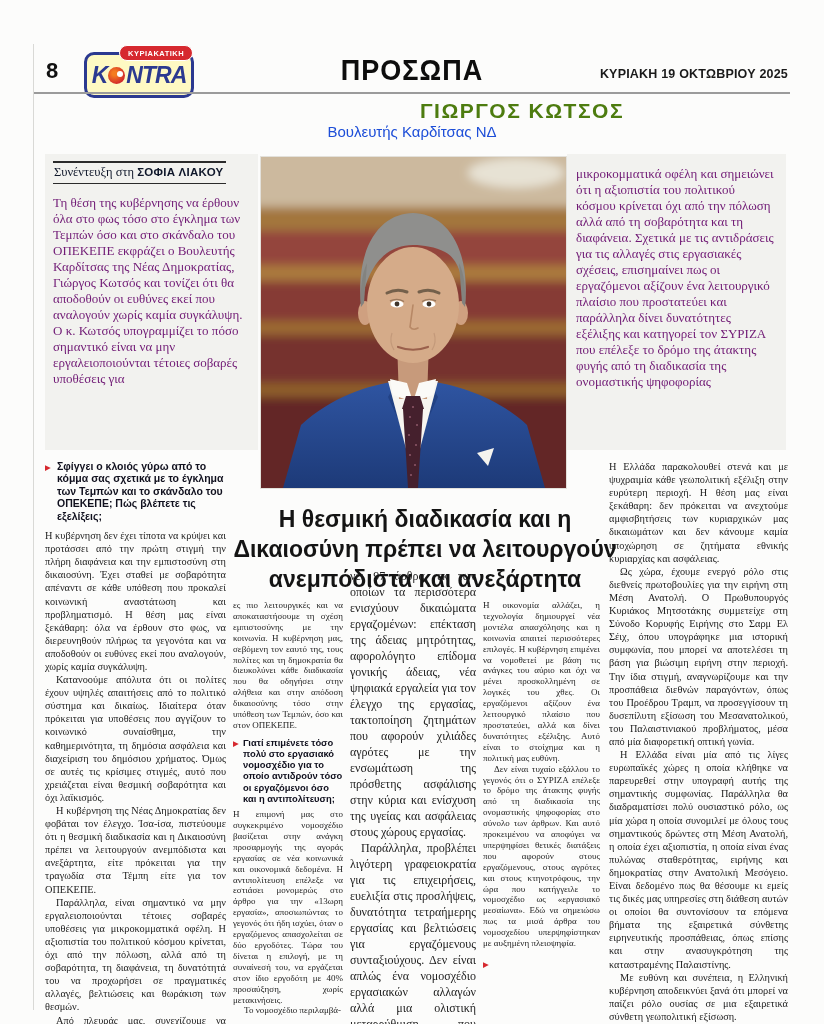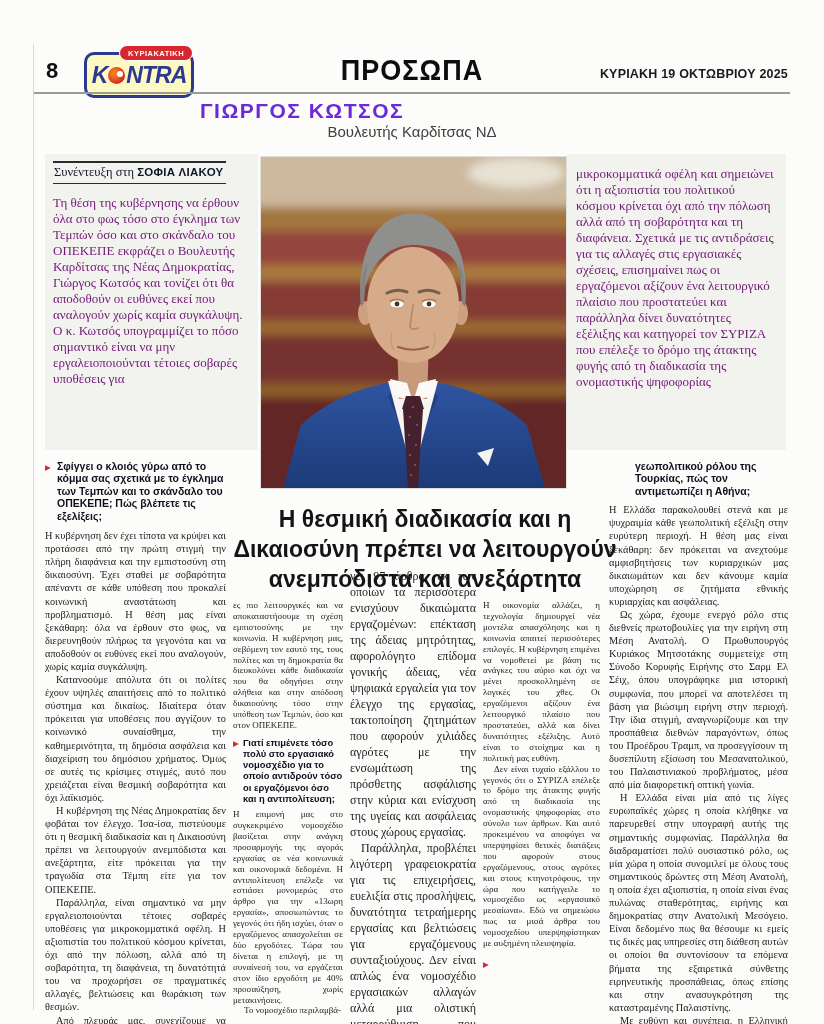--- a/index.html
+++ b/index.html
@@ -26,23 +26,23 @@
   .logo-o:after { content:""; position:absolute; right:2px; top:4px; width:6px; height:6px;
           background:#fff; border-radius:50%; }
   .section-title { left:0; width:824px; top:55px; text-align:center; color:#0d0d0d;
           font-family:"Liberation Sans", sans-serif; font-weight:900; font-size:27px;
           letter-spacing:1px; transform:scaleY(1.12); }
   .issue-date { right:36px; top:67px; font:bold 12.5px "Liberation Sans", sans-serif;
           color:#1a1a1a; letter-spacing:.2px;margin-left:25px; }
   .header-rule { left:34px; top:92px; width:756px; height:2px; background:#9b9b9b; }
 
   
-  .person-name { left:200px; width:424px; top:99px; text-align:left; color:#6d28d9;
+  .person-name { left:200px; width:424px; top:99px; text-align:right; color:#4d7c0f;
           font-family:"Liberation Sans", sans-serif; font-weight:bold; font-size:21px; letter-spacing:1.5px; }
-  .person-role { left:200px; width:424px; top:123px; text-align:center; color:#404040;
+  .person-role { left:200px; width:424px; top:123px; text-align:center; color:#1d4ed8;
           font-family:"Liberation Sans", sans-serif; font-size:15px; }
 
   
   .intro-panel { background:#f2f2ef; box-sizing:border-box; }
   .intro-left  { left:45px;  top:154px; width:213px; height:296px; padding:7px 8px; }
   .intro-right { left:567px; top:154px; width:219px; height:296px; padding:10px 9px; }
   .byline { display:inline-block; border-top:2px solid #2b2b2b; border-bottom:1.5px solid #2b2b2b;
           padding:2px 2px 3px 1px; font-size:12.5px; color:#0f172a; }
   .byline .author { font-family:"Liberation Sans", sans-serif; font-weight:bold; font-size:11.5px; letter-spacing:.3px; }
   .intro-text { margin-top:11px; font-size:13px; line-height:16px; color:#701a75; }
@@ -196,19 +196,18 @@
     <p>Όσον αφορά στους κτηνοτρόφους, που βρέθηκαν στον κυκεώνα της ευλογιάς, αναστέλλει τις φορολογικές και ασφαλιστικές τους υποχρεώσεις, επιδεικνύοντας ευαισθησία και κατανόηση στη δυσκολία που έχουν περιέλθει λόγω της ζωονόσου,</p>
   </div>
 
   <div class="bcol col4">
     <p>Η οικονομία αλλάζει, η τεχνολογία δημιουργεί νέα μοντέλα απασχόλησης και η κοινωνία απαιτεί περισσότερες επιλογές. Η κυβέρνηση επιμένει να νομοθετεί με βάση τις ανάγκες του αύριο και όχι να μένει προσκολλημένη σε λογικές του χθες. Οι εργαζόμενοι αξίζουν ένα λειτουργικό πλαίσιο που προστατεύει, αλλά και δίνει δυνατότητες εξέλιξης. Αυτό είναι το στοίχημα και η πολιτική μας ευθύνη.</p>
     <p>Δεν είναι τυχαίο εξάλλου το γεγονός ότι ο ΣΥΡΙΖΑ επέλεξε το δρόμο της άτακτης φυγής από τη διαδικασία της ονομαστικής ψηφοφορίας στο σύνολο των άρθρων. Και αυτό προκειμένου να αποφύγει να υπερψηφίσει θετικές διατάξεις που αφορούν στους εργαζόμενους, στους αγρότες και στους κτηνοτρόφους, την ώρα που κατήγγειλε το νομοσχέδιο ως «εργασιακό μεσαίωνα». Εδώ να σημειώσω πως τα μισά άρθρα του νομοσχεδίου υπερψηφίστηκαν με αυξημένη πλειοψηφία.</p>
     <div class="q"><span class="qm">▶</span></div>
   </div>
 
   <div class="bcol col5">
-    <div class="q">γεωπολιτικού ρόλου της Τουρκίας, πώς τον αντιμετωπίζει η Αθήνα;</div>
     <p>Η Ελλάδα παρακολουθεί στενά και με ψυχραιμία κάθε γεωπολιτική εξέλιξη στην ευρύτερη περιοχή. Η θέση μας είναι ξεκάθαρη: δεν πρόκειται να ανεχτούμε αμφισβητήσεις των κυριαρχικών μας δικαιωμάτων και δεν κάνουμε καμία υποχώρηση σε ζητήματα εθνικής κυριαρχίας και ασφάλειας.</p>
     <p>Ως χώρα, έχουμε ενεργό ρόλο στις διεθνείς πρωτοβουλίες για την ειρήνη στη Μέση Ανατολή. Ο Πρωθυπουργός Κυριάκος Μητσοτάκης συμμετείχε στη Σύνοδο Κορυφής Ειρήνης στο Σαρμ Ελ Σέιχ, όπου υπογράφηκε μια ιστορική συμφωνία, που μπορεί να αποτελέσει τη βάση για βιώσιμη ειρήνη στην περιοχή. Την ίδια στιγμή, αναγνωρίζουμε και την προσπάθεια διεθνών παραγόντων, όπως του Προέδρου Τραμπ, να προσεγγίσουν τη δυσεπίλυτη εξίσωση του Μεσανατολικού, του Παλαιστινιακού προβλήματος, μέσα από μία διαφορετική οπτική γωνία.</p>
     <p>Η Ελλάδα είναι μία από τις λίγες ευρωπαϊκές χώρες η οποία κλήθηκε να παρευρεθεί στην υπογραφή αυτής της σημαντικής συμφωνίας. Παράλληλα θα διαδραματίσει πολύ ουσιαστικό ρόλο, ως μία χώρα η οποία συνομιλεί με όλους τους σημαντικούς δρώντες στη Μέση Ανατολή, η οποία έχει αξιοπιστία, η οποία είναι ένας πυλώνας σταθερότητας, ειρήνης και δημοκρατίας στην Ανατολική Μεσόγειο. Είναι δεδομένο πως θα θέσουμε κι εμείς τις δικές μας υπηρεσίες στη διάθεση αυτών οι οποίοι θα συντονίσουν τα επόμενα βήματα της εξαιρετικά σύνθετης ειρηνευτικής προσπάθειας, όπως επίσης και στην ανασυγκρότηση της καταστραμένης Παλαιστίνης.</p>
     <p>Με ευθύνη και συνέπεια, η Ελληνική κυβέρνηση αποδεικνύει ξανά ότι μπορεί να παίζει ρόλο ουσίας σε μια εξαιρετικά σύνθετη γεωπολιτική εξίσωση.</p>
   </div>
 </div>
 
 </body></html>

